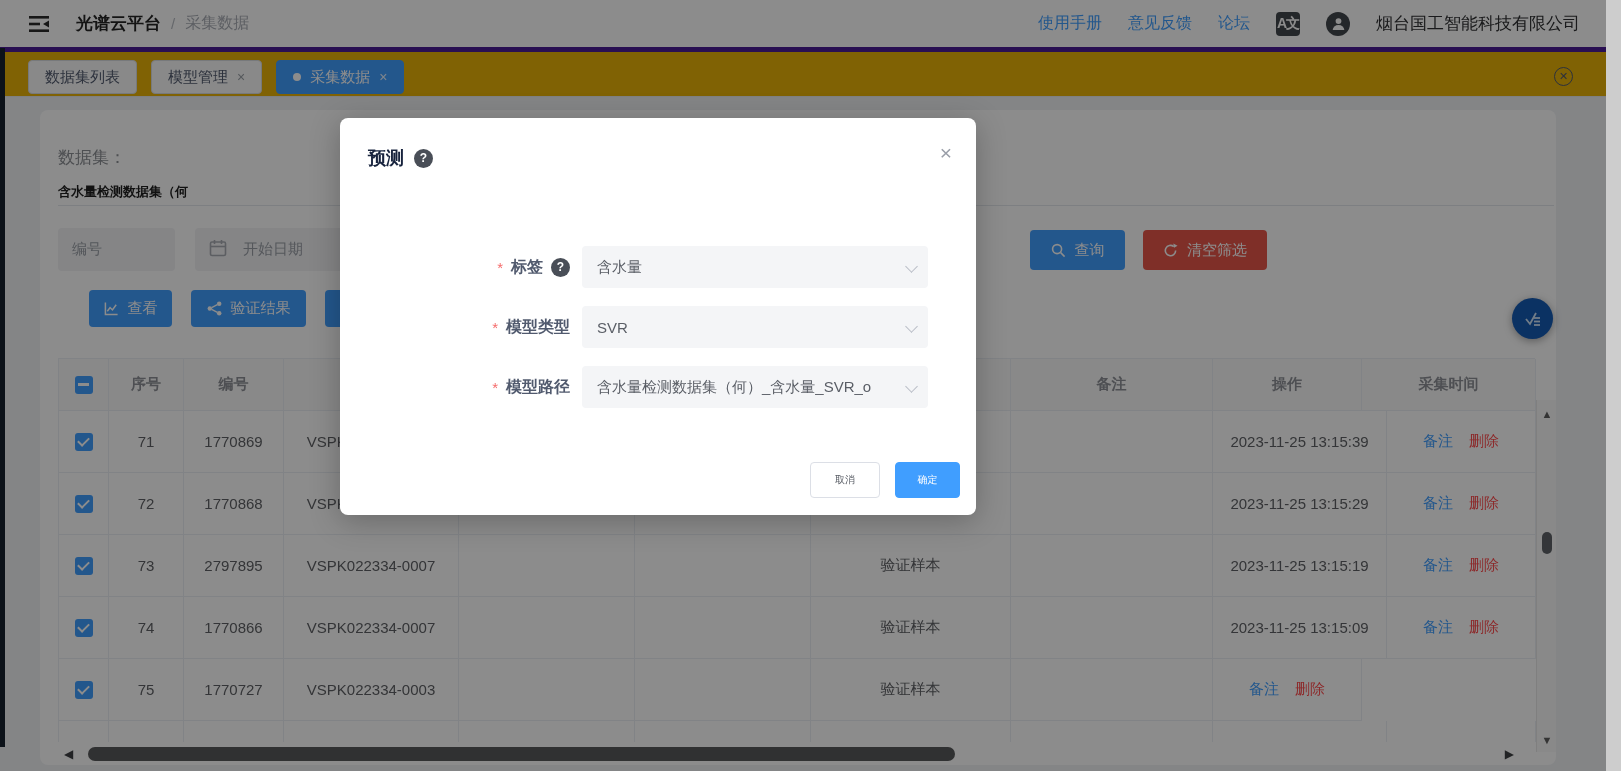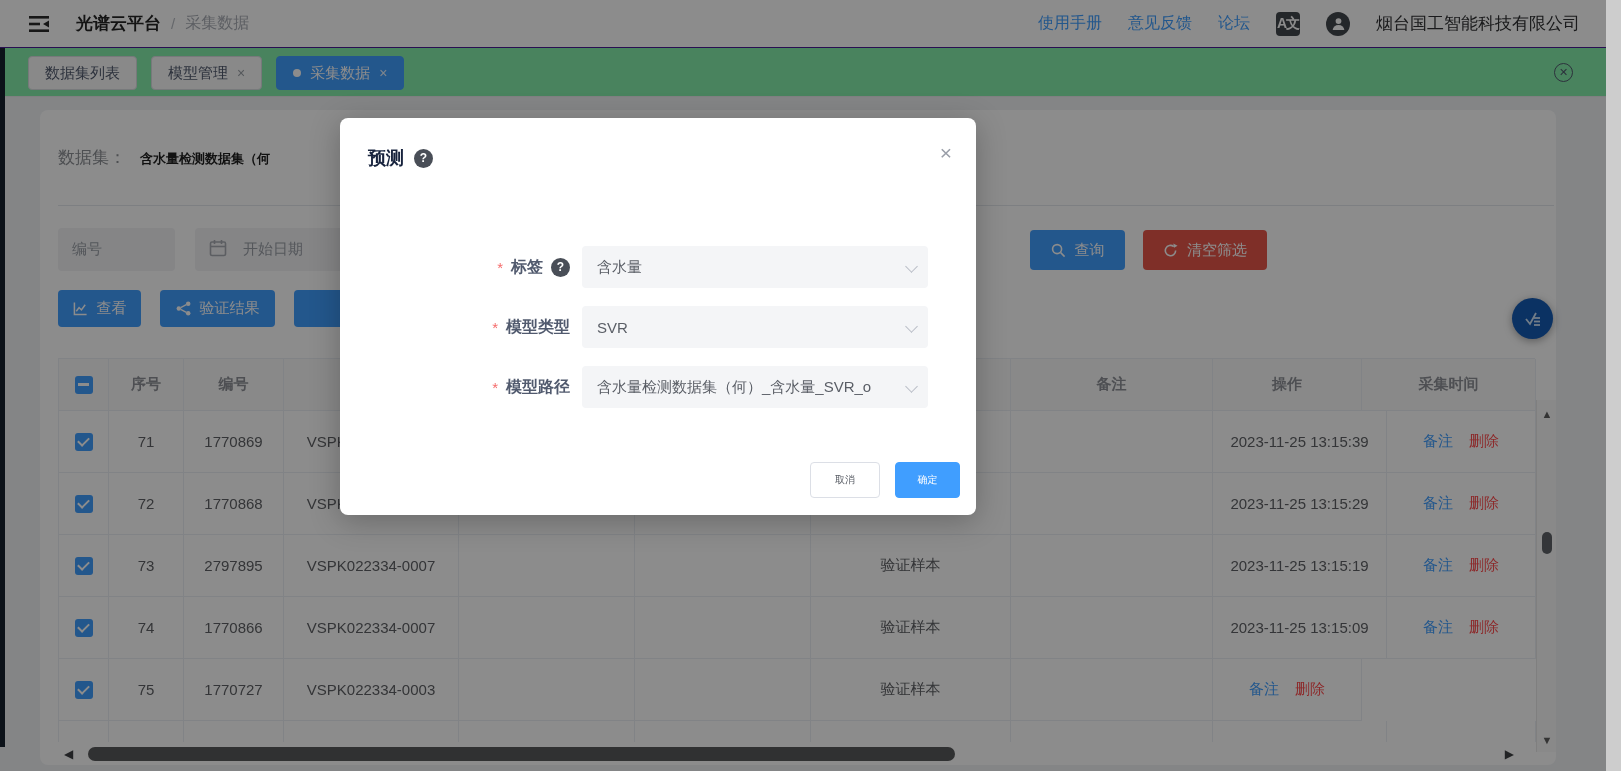--- a/index.html
+++ b/index.html
@@ -13,49 +13,49 @@
   .crumb .app { font-size:17px; font-weight:bold; color:#262626; }
   .crumb .sep { color:#b8bcc2; font-size:15px; }
   .crumb .page { color:#a9adb5; font-size:16px; }
   .top-right { margin-left:auto; margin-right:26px; display:flex; align-items:center; gap:26px; }
   .top-link { color:#409eff; font-size:16px; cursor:pointer; white-space:nowrap; }
   .lang-box { width:24px; height:24px; background:#43474d; border-radius:4px; color:#fff; font-size:14px; font-weight:bold; display:flex; align-items:center; justify-content:center; letter-spacing:-1px; cursor:pointer; }
   .avatar { width:24px; height:24px; border-radius:50%; background:#43474d; display:flex; align-items:center; justify-content:center; }
   .company { color:#303133; font-size:17px; white-space:nowrap; }
 
   
-  .tabbar { position:absolute; left:0; top:47px; width:100%; height:50px; background:#86efac; border-top:1px solid #4c1d95; border-bottom:1px solid #e8eaec; }
+  .tabbar { position:absolute; left:0; top:47px; width:100%; height:50px; background:#eab308; border-top:5px solid #4c1d95; border-bottom:1px solid #e8eaec; }
   .tabs { position:absolute; left:28px; top:8px; display:flex; gap:14px; }
   .tab { height:34px; display:flex; align-items:center; padding:0 16px; border:1px solid #d9dce1; border-radius:4px; background:#fafafa; color:#515a6e; font-size:15px; cursor:pointer; gap:9px; }
   .tab .tab-x { font-size:14px; color:#9aa0a6; line-height:1; }
   .tab.active { background:#409eff; border-color:#409eff; color:#fff; }
   .tab.active .tab-x { color:#eaf4ff; }
   .tab-dot { width:8px; height:8px; border-radius:50%; background:#fff; }
   .close-all { position:absolute; right:33px; top:15px; width:19px; height:19px; border:1.6px solid #515a6e; border-radius:50%; color:#515a6e; font-size:11px; display:flex; align-items:center; justify-content:center; cursor:pointer; font-weight:bold; }
 
   
   .leftstrip { position:absolute; left:0; top:48px; width:5px; height:699px; background:#17212e; }
 
   
   .card { position:absolute; left:40px; top:110px; width:1516px; height:655px; background:#fff; border-radius:8px; }
-  .ds-row { position:absolute; left:18px; top:36px; display:flex; align-items:baseline; gap:14px; }
+  .ds-row { position:absolute; left:18px; top:36px; display:flex; align-items:baseline; gap:14px;flex-direction:column; }
   .ds-label { color:#8d9095; font-size:17px; }
   .ds-name { color:#1f1f1f; font-size:13px; font-weight:bold; }
   .divider { position:absolute; left:18px; top:95px; width:1496px; height:1px; background:#e4e7ed; }
 
   .f-input { position:absolute; top:118px; height:43px; background:#f2f3f5; border-radius:4px; display:flex; align-items:center; color:#9a9ea6; font-size:15px; padding:0 14px; gap:16px; }
   .inp-id { left:18px; width:117px; }
   .inp-date { left:155px; width:265px; }
 
   .btn { display:flex; align-items:center; justify-content:center; gap:9px; border-radius:4px; color:#fff; font-size:15px; cursor:pointer; border:none; }
   .btn-primary { background:#409eff; }
   .btn-danger  { background:#e8564a; }
   .btn-query { position:absolute; left:990px; top:120px; width:95px; height:40px; }
   .btn-clear { position:absolute; left:1103px; top:120px; width:124px; height:40px; }
-  .act-btn { position:absolute; top:180px; height:37px; }
+  .act-btn { position:absolute; top:180px; height:37px;margin-left:31px; }
   .act-view { left:18px; width:83px; }
   .act-validate { left:120px; width:115px; }
   .act-save { left:254px; width:130px; }
   .float-btn { position:absolute; left:1472px; top:188px; width:41px; height:41px; border-radius:50%; background:#155bb5; display:flex; align-items:center; justify-content:center; box-shadow:0 2px 8px rgba(0,0,0,.35); cursor:pointer; }
 
   
   .table { position:absolute; left:18px; top:248px; width:1477px; border-top:1px solid #ebeef5; border-left:1px solid #ebeef5; }
   .tr { display:flex; }
   .td, .th { border-right:1px solid #ebeef5; border-bottom:1px solid #ebeef5; display:flex; align-items:center; justify-content:center; font-size:15px; color:#606266; overflow:hidden; white-space:nowrap; flex:none; }
   .th { height:52px; background:#fafafa; color:#8e9197; font-weight:bold; }

